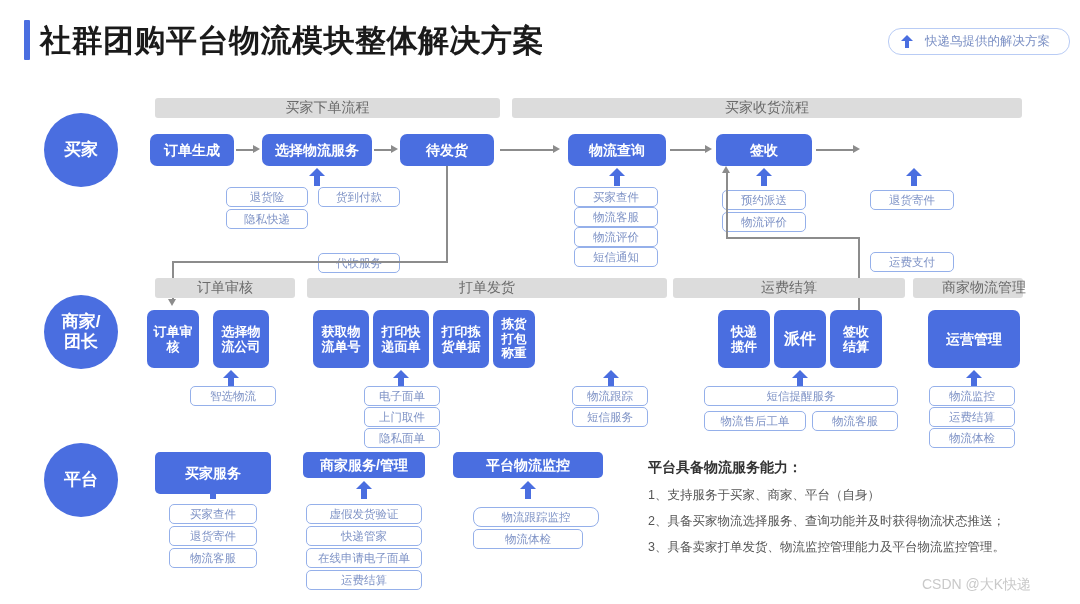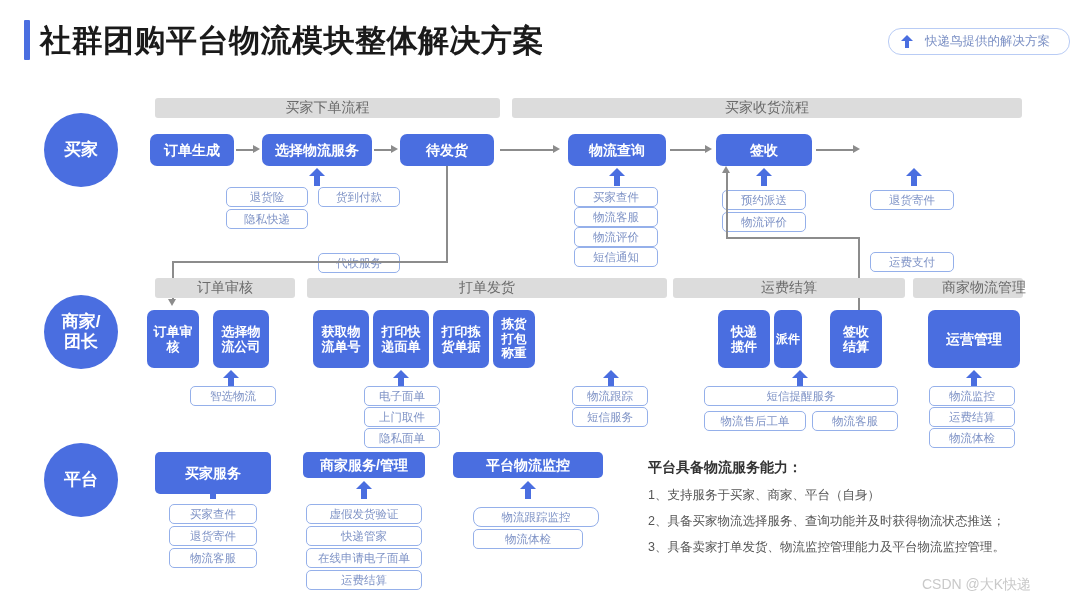--- a/index.html
+++ b/index.html
@@ -188,21 +188,21 @@
     <span>拣货</span>
     <span>打包</span>
     <span>称重</span>
   </div>
 
 
   <div class="abs node" style="left:718px;top:310px;width:52px;height:58px;font-size:13px;flex-direction:column;">
     <span>快递</span>
     <span>揽件</span>
   </div>
-  <div class="abs node" style="left:774px;top:310px;width:28px;height:58px;font-size:12px;">派件</div>
+  <div class="abs node" style="left:774px;top:310px;width:52px;height:58px;font-size:16px;">派件</div>
   <div class="abs node" style="left:830px;top:310px;width:52px;height:58px;font-size:13px;flex-direction:column;">
     <span>签收</span>
     <span>结算</span>
   </div>
 
   <div class="abs node" style="left:928px;top:310px;width:92px;height:58px;font-size:14px;">运营管理</div>
 
   <div class="abs fat" style="left:223px;top:370px;width:16px;height:18px;">
     <div class="head" style="left:0;top:0;"></div>
       <div class="stem" style="left:5px;top:7px;width:6px;height:11px;"></div>

